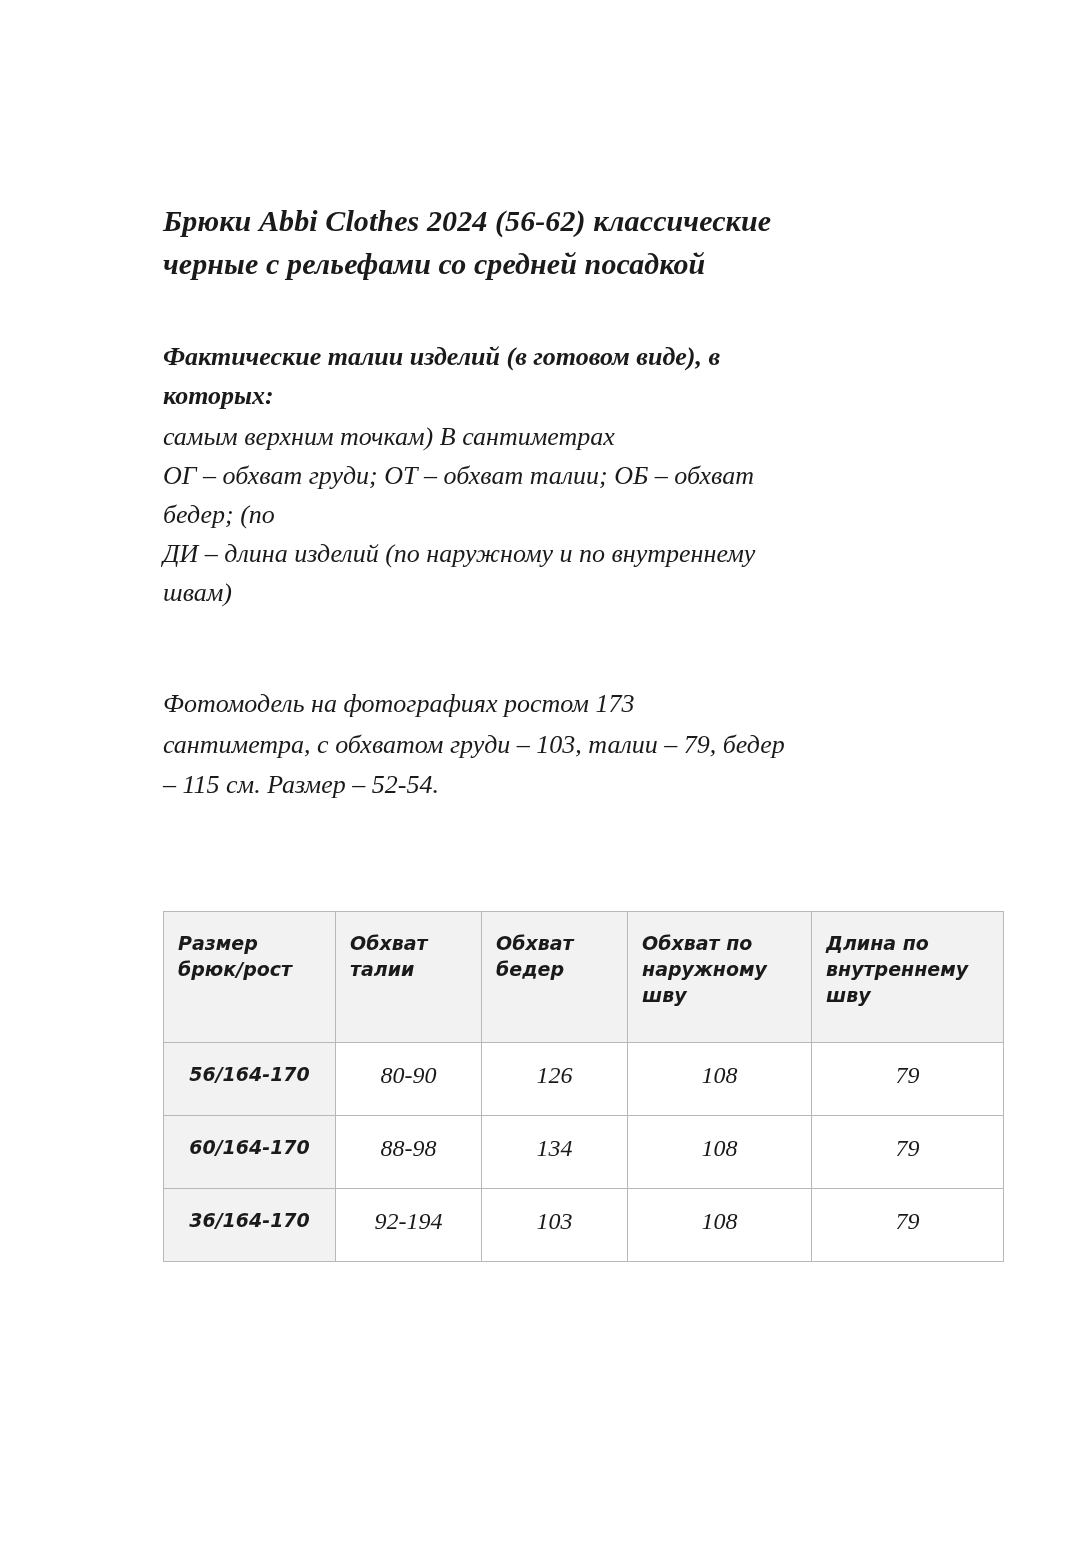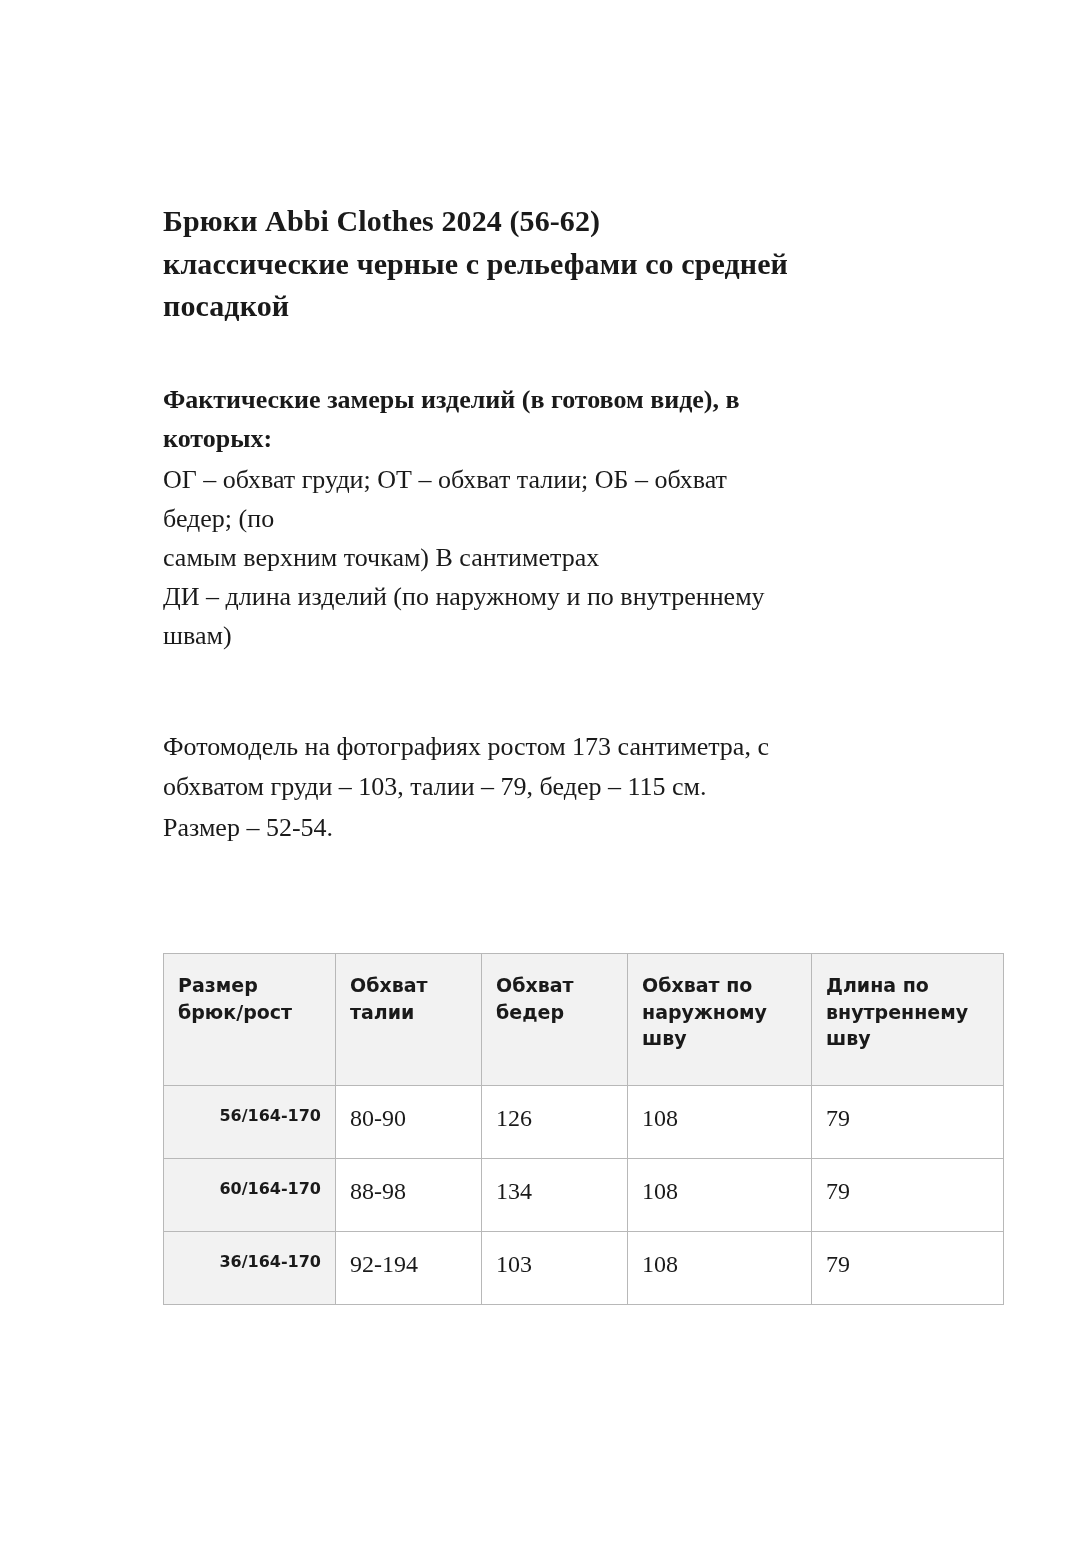--- a/index.html
+++ b/index.html
@@ -13,20 +13,21 @@
     font-family: "Liberation Serif", serif;
     color: #1a1a1a;
     position: relative;
     overflow: hidden;
   }
   .page {
     box-sizing: border-box;
     width: 868px;
     height: 1546px;
     padding: 200px 80px 40px 163px;
+    font-style: italic;
   }
   .doc-title {
     font-family: "Liberation Serif", serif;
     font-weight: bold;
     font-size: 30px;
     line-height: 1.42;
     margin: 0 0 52px 0;
     max-width: 830px;
     letter-spacing: 0.1px;
   }
@@ -80,49 +81,49 @@
     line-height: 1.38;
     text-align: left;
     padding-top: 18px;
     padding-bottom: 34px;
     margin-top: 32px;
   }
   table.size-table tbody td.size-cell {
     background: #f2f2f2;
     font-family: "DejaVu Sans", sans-serif;
     font-weight: bold;
-    font-size: 16px;
-    text-align: right;
+    font-size: 19px;
+    text-align: center;
     padding-top: 20px;
   }
   table.size-table tbody td.val {
     font-family: "Liberation Serif", serif;
     font-size: 24px;
-    text-align: left;
+    text-align: center;
     padding-top: 19px;
   }
   col.c1 { width: 172px; }
   col.c2 { width: 146px; }
   col.c3 { width: 146px; }
   col.c4 { width: 184px; }
   col.c5 { width: 192px; }
 </style>
 </head>
 <body>
 
 <div class="page">
 
   <h1 class="doc-title">Брюки Abbi Clothes 2024 (56-62) классические черные с рельефами со средней посадкой</h1>
 
 
-  <p class="block-heading">Фактические замеры изделий (в готовом виде), в которых:</p>
+  <p class="block-heading">Фактические талии изделий (в готовом виде), в которых:</p>
 
   <p class="defs">
+    <span class="line">самым верхним точкам) В сантиметрах</span>
     <span class="line">ОГ – обхват груди; ОТ – обхват талии; ОБ – обхват бедер; (по</span>
-    <span class="line">самым верхним точкам) В сантиметрах</span>
     <span class="line">ДИ – длина изделий (по наружному и по внутреннему швам)</span>
   </p>
 
   <p class="model-note">Фотомодель на фотографиях ростом 173 сантиметра, с обхватом груди – 103, талии – 79, бедер – 115 см. Размер – 52-54.</p>
 
   <table class="size-table">
     <colgroup>
       <col class="c1">
         <col class="c2">
         <col class="c3">

